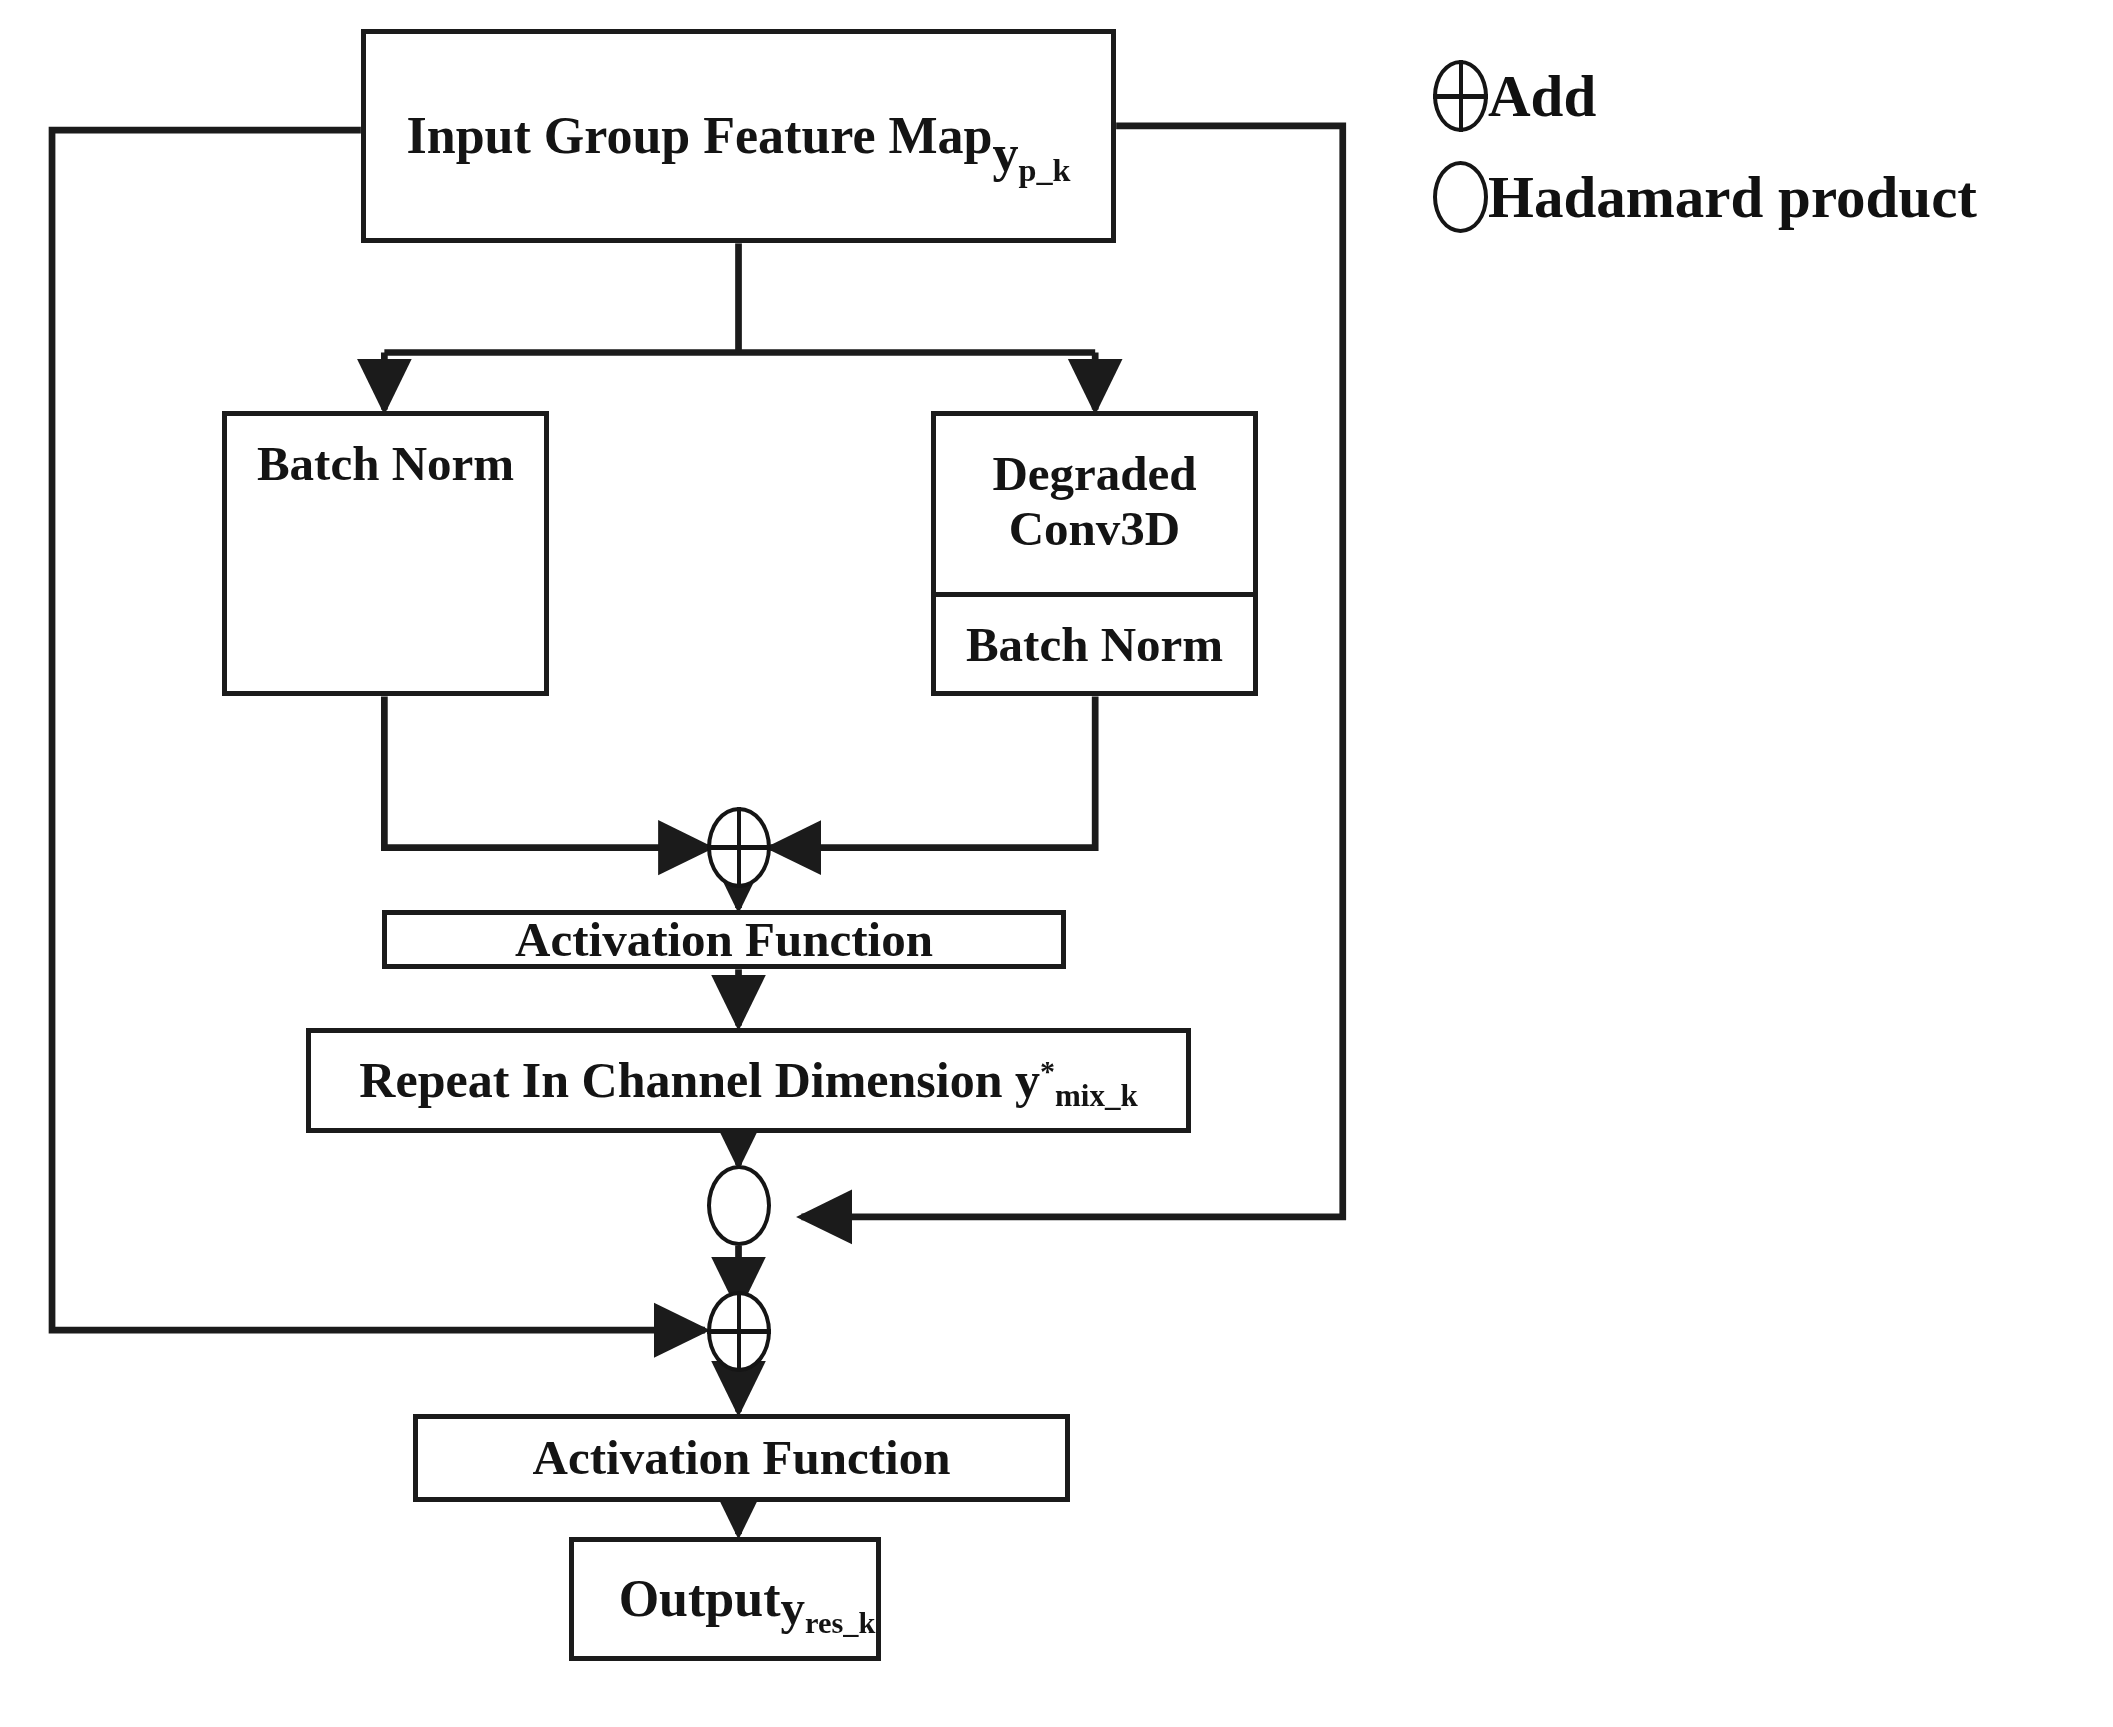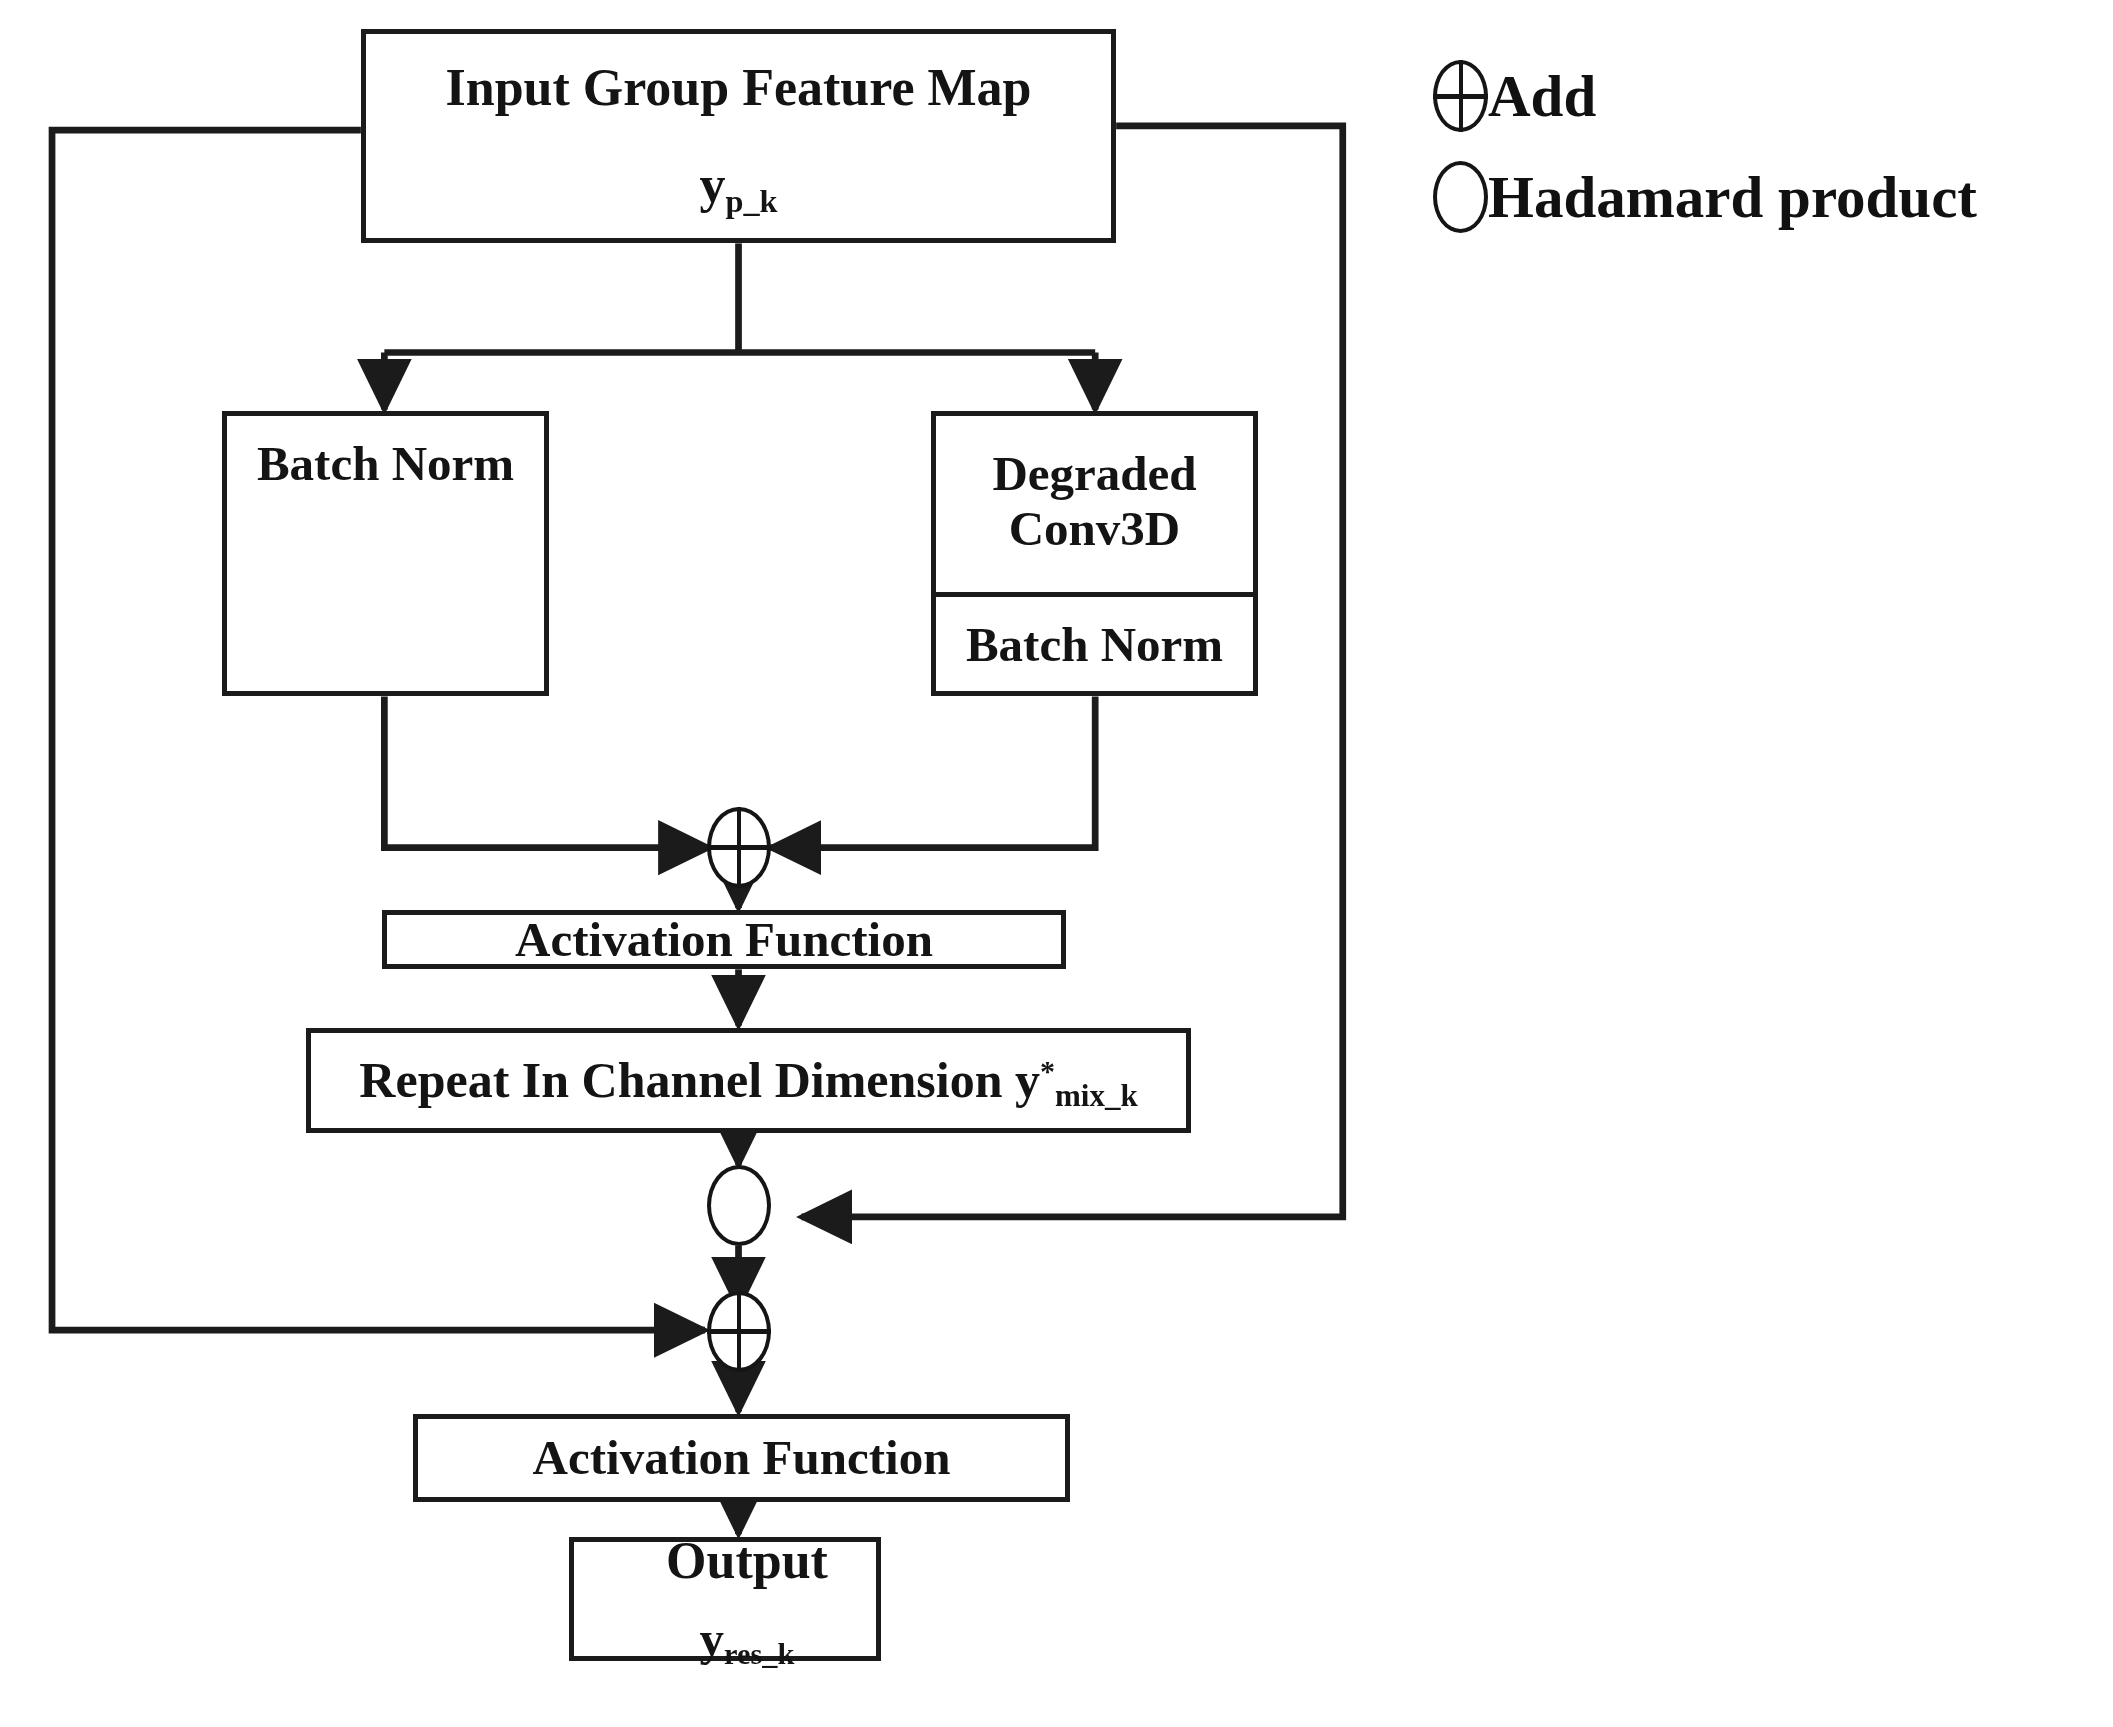--- a/index.html
+++ b/index.html
@@ -22,21 +22,21 @@
     width: 2114px;
     height: 1728px;
     pointer-events: none;
   }
   .node {
     position: absolute;
     box-sizing: border-box;
     border: 5px solid #1b1b1b;
     background: #ffffff;
     display: flex;
-    flex-direction: column;
+    flex-direction: row;
     align-items: center;
     justify-content: center;
     text-align: center;
     color: #141414;
     font-weight: bold;
     line-height: 1.18;
   }
   .node .line1, .node .line2 { display: block; }
   .split-box {
     position: absolute;

